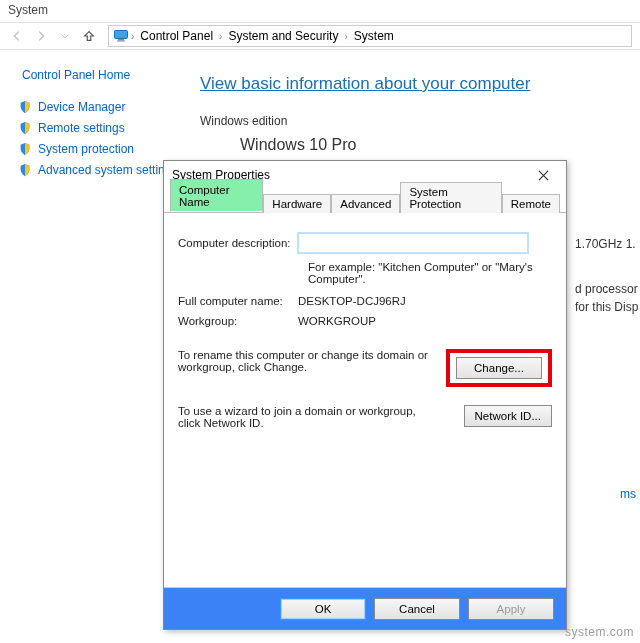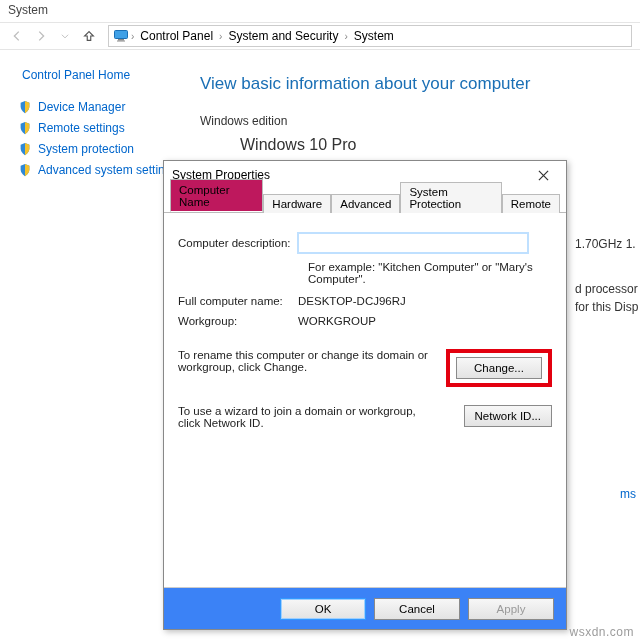--- a/index.html
+++ b/index.html
@@ -26,38 +26,38 @@
   .crumb-box { margin-left:4px; flex:1; height:22px; border:1px solid #ccc; display:flex; align-items:center; padding:0 4px; gap:2px; }
   .mon-icon { width:16px; height:16px; }
   .crumb { padding:0 4px; color:#000; }
   .crumb-sep { color:#888; font-size:10px; }
   .sys-body { display:flex; }
   .sys-side { width:190px; padding:12px 10px 0 18px; }
   .cp-home { color:#0066cc; margin:6px 0 18px 4px; font-size:12px; }
   .side-link { display:flex; align-items:center; gap:6px; color:#0066cc; margin:7px 0 7px 0; font-size:12px; }
   .shield { width:14px; height:14px; }
   .sys-main { flex:1; padding:16px 0 0 10px; }
-  .sys-heading { color:#1a6fb5; font-size:17px; font-weight:400; margin:8px 0 20px 0; }
+  .sys-heading { color:#1a6fb5; font-size:17px; font-weight:400; margin:8px 0 20px 0;text-decoration:underline; }
   .sys-sub { font-size:12px; color:#333; margin:4px 0 8px 0; }
   .sys-val { font-size:16px; color:#333; margin-left:40px; }
   .right-frag { position:absolute; font-size:12px; color:#333; }
   .right-link { color:#0066cc; }
   
   .dlg {
     position:absolute; left:163px; top:160px; width:404px; height:470px;
     background:#fff; border:1px solid #888; box-shadow:2px 2px 6px rgba(0,0,0,.25);
     display:flex; flex-direction:column;
   }
   .dlg-title { height:28px; display:flex; align-items:center; padding:0 8px; font-size:12px; }
   .dlg-title .spacer { flex:1; }
   .dlg-close { width:30px; height:22px; display:flex; align-items:center; justify-content:center; }
   .dlg-close svg { width:11px; height:11px; }
   .dlg-tabs { display:flex; align-items:flex-end; gap:0; padding:0 6px; border-bottom:1px solid #bbb; height:24px; }
   .dlg-tab { border:1px solid #bbb; border-bottom:none; background:#f5f5f5; padding:3px 8px; font-size:11.5px; position:relative; top:1px; }
-  .dlg-tab.active { background:#be185d; top:0; padding-top:4px; border-bottom:1px solid #fff; }
+  .dlg-tab.active { background:#86efac; top:0; padding-top:4px; border-bottom:1px solid #fff; }
   .dlg-content { flex:1; padding:12px 14px 6px 14px; position:relative; font-size:11.5px; color:#222; }
   .intro-row { display:flex; gap:10px; align-items:flex-start; margin-bottom:14px; }
   .pc-icon { width:34px; }
   .form-row { display:flex; align-items:center; margin:8px 0; }
   .form-label { width:120px; }
   .form-field { flex:1; }
   .text-input { width:230px; height:20px; border:1px solid #7aa7d8; outline:2px solid #bfe0ff; outline-offset:-1px; padding:1px 3px; font-size:12px; }
   .example { margin-left:130px; margin-top:2px; margin-bottom:10px; width:230px; }
   .hint-row { display:flex; align-items:flex-start; justify-content:space-between; margin-top:18px; }
   .hint-row .txt { max-width:260px; }
@@ -211,13 +211,13 @@
     </div>
   </div>
 
   <div class="dlg-buttons">
     <button class="winbtn default">OK</button>
     <button class="winbtn">Cancel</button>
     <button class="winbtn" disabled="">Apply</button>
   </div>
 </div>
 
-<div class="watermark">wsxdn.com</div>
+<div class="watermark">system.com</div>
 
 </body></html>

